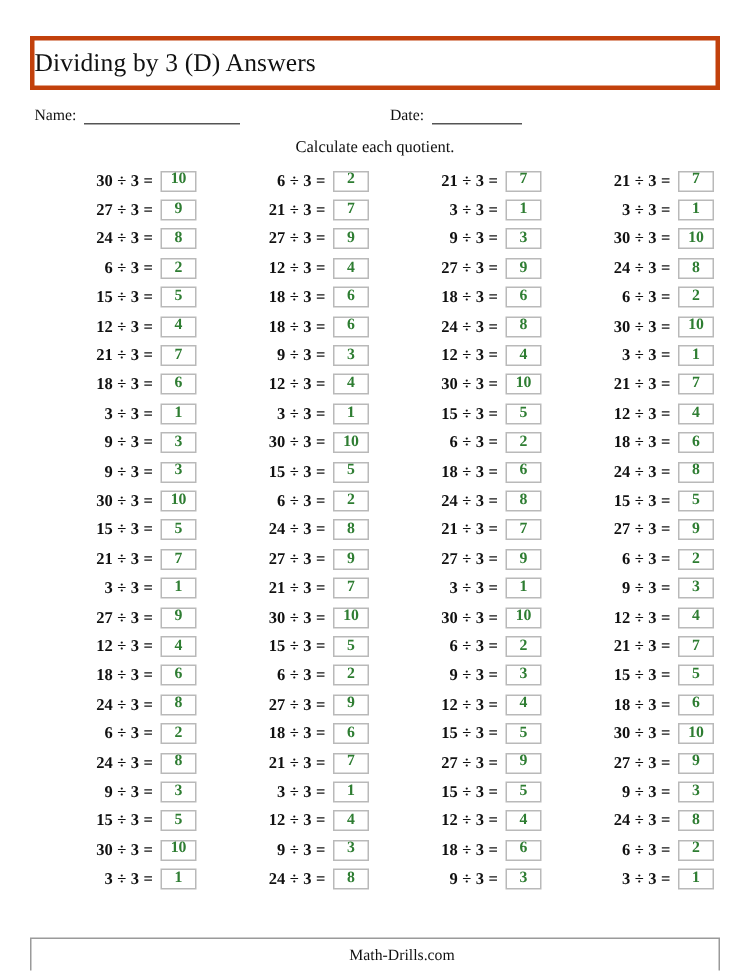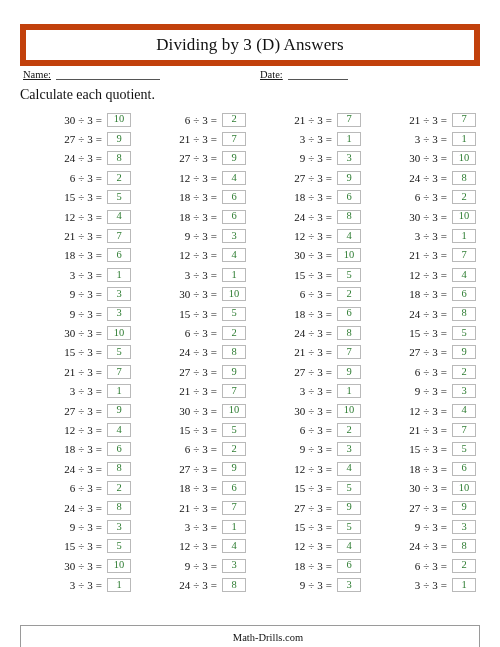--- a/index.html
+++ b/index.html
@@ -19,41 +19,40 @@
     width: 500px;
     height: 647px;
     box-sizing: border-box;
     padding: 0 20px;
     position: relative;
   }
 
   
   .title-box {
     margin-top: 24px;
-    border: 6px solid #c2410c;
+    border: 3px solid #c2410c;
     height: 30px;
     display: flex;
     align-items: center;
-    justify-content: center;
     background: #ffffff;
   }
   .title-text {
     font-size: 17px;
     letter-spacing: 0.1px;
     color: #111;
   }
 
   
   .info-row {
+    margin-top: 11px;
     display: flex;
-    align-items: flex-end;
+    align-items: flex-start;
     font-size: 10.5px;
     height: 14px;
     padding: 0 3px;
-    text-decoration: underline;
   }
   .info-field {
     display: flex;
     align-items: flex-end;
   }
   .info-label {
     white-space: nowrap;
     color: #111;
   }
   .info-line {
@@ -62,35 +61,37 @@
     margin-left: 5px;
   }
   .f-name .info-line { width: 104px; }
   .f-date .info-line { width: 100px; }
   .f-score .info-line { width: 60px; }
   .spacer-a { width: 48px; }
   .spacer-b { width: 52px; }
 
   
   .instruction {
-    font-size: 14px;
+    text-align: center;
+    font-size: 11px;
     margin-top: 7px;
     color: #111;
   }
 
   
   .grid {
     margin-top: 7px;
     display: grid;
     grid-template-columns: repeat(4, 1fr);
     column-gap: 0px;
   }
   .col {
     display: flex;
     flex-direction: column;
+    font-weight: bold;
   }
   .problem {
     height: 19.4px;
     display: flex;
     align-items: center;
     justify-content: flex-end;
     padding-right: 4px;
     font-size: 11px;
     white-space: nowrap;
   }

